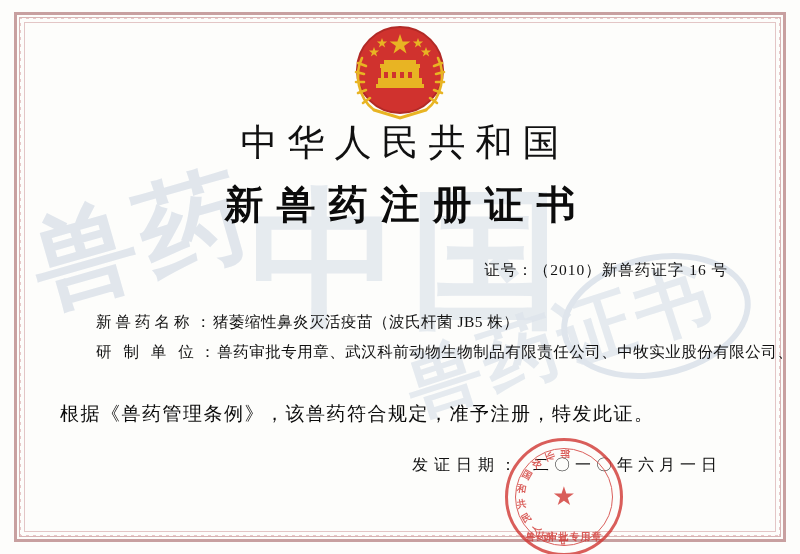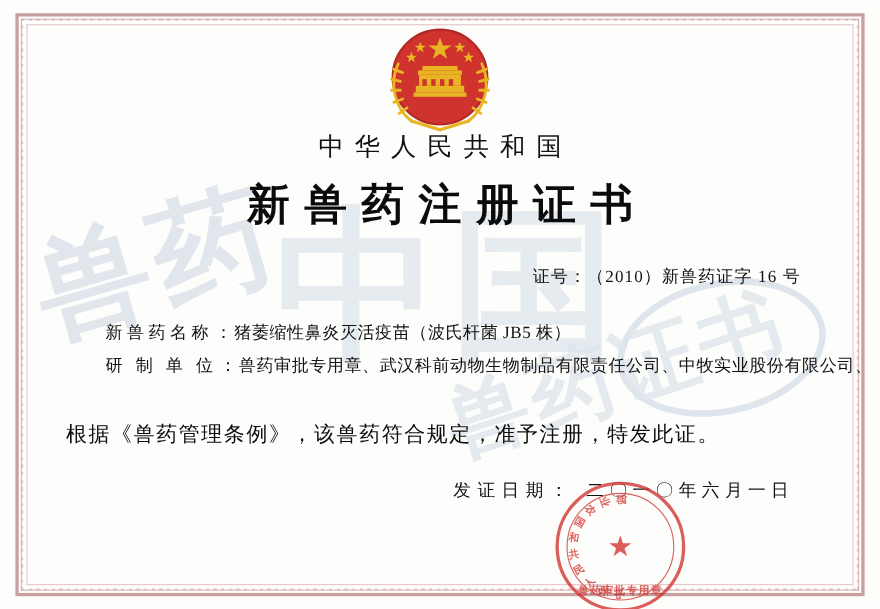--- a/index.html
+++ b/index.html
@@ -123,21 +123,21 @@
   }
 
   
   .content {
     position: relative;
     z-index: 4;
     padding-top: 118px;
     text-align: center;
   }
   .title-1 {
-    font-size: 23px;
+    font-size: 37px;
     letter-spacing: 10px;
     color: #111;
     text-indent: 10px;
     font-family: "Liberation Serif", "DejaVu Serif", serif;
   }
   .title-2 {
     margin-top: 10px;
     font-size: 39px;
     font-weight: bold;
     letter-spacing: 13px;

